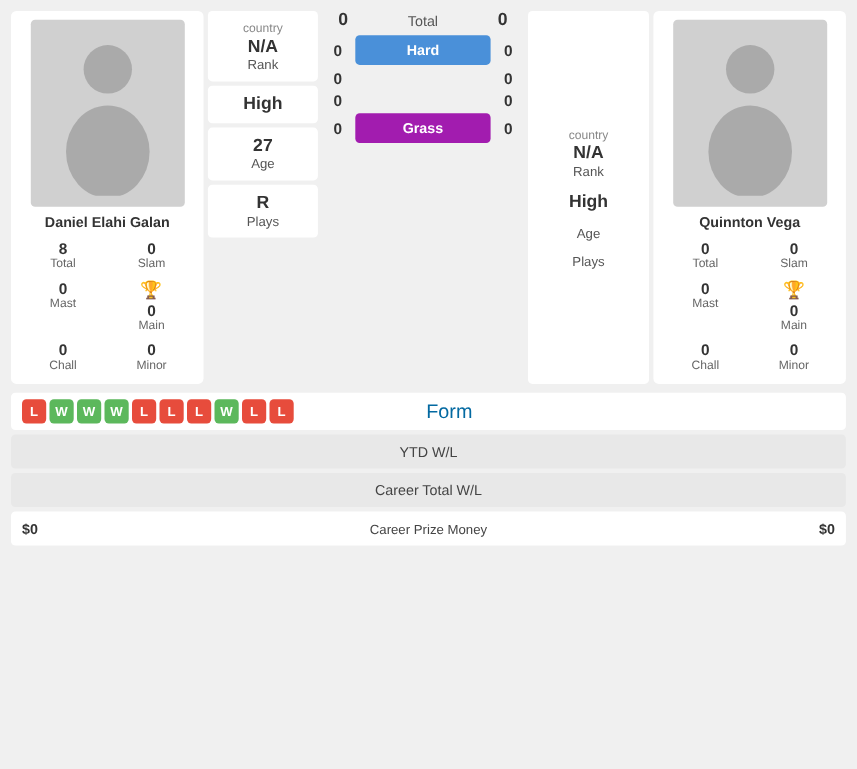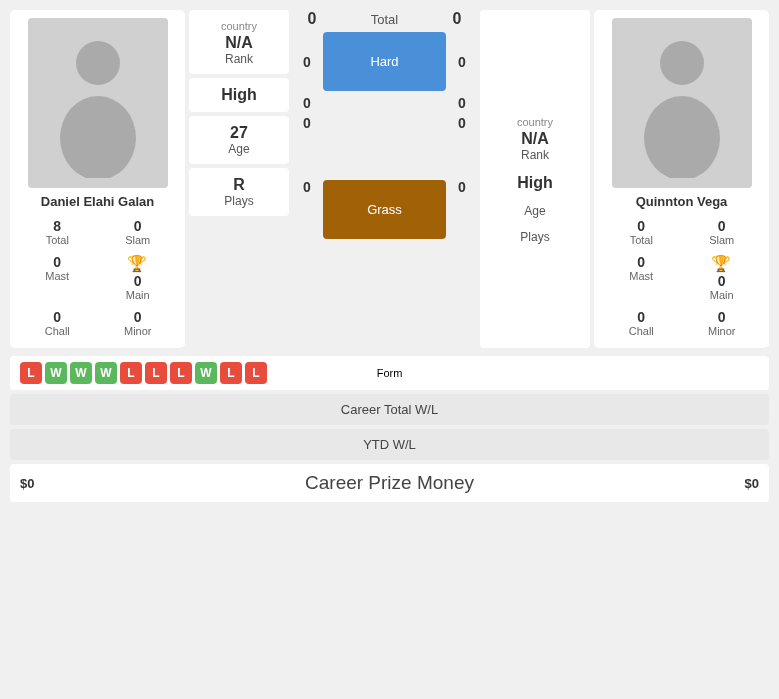--- a/index.html
+++ b/index.html
@@ -176,34 +176,34 @@
 
     .court-score {
       font-size: 14px;
       font-weight: bold;
       width: 24px;
       text-align: center;
     }
 
     .court-btn {
       flex: 1;
-      padding: 22px 10px;
+      padding: 6px 10px;
       border: none;
       border-radius: 4px;
       font-size: 13px;
-      font-weight: normal;
+      font-weight: bold;
       color: white;
       text-align: center;
       cursor: pointer;
     }
 
     .btn-hard { background: #4a90d9; }
     .btn-clay { background: #e8a020; }
     .btn-indoor { background: #4a90d9; }
-    .btn-grass { background: #a16207; margin-top: 45px; }
+    .btn-grass { background: #a21caf; }
 
     
     .right-stats-box {
       background: #fff;
       border-radius: 4px;
       display: flex;
       flex-direction: column;
       gap: 0;
       width: 110px;
       padding: 8px;
@@ -267,24 +267,24 @@
       justify-content: center;
       font-size: 12px;
       font-weight: bold;
       color: white;
     }
 
     .badge-l { background: #e74c3c; }
     .badge-w { background: #5cb85c; }
 
     .form-label {
-      font-size: 11px;
-      color: #000000;
+      font-size: 18px;
+      color: #0369a1;
       min-width: 80px;
-      text-align: center;
+      text-align: right;
     }
 
     
     .info-row {
       background: #e8e8e8;
       border-radius: 4px;
       padding: 8px 10px;
       margin-bottom: 4px;
       display: flex;
       align-items: center;
@@ -309,21 +309,21 @@
 
     .info-split-val {
       flex: 1;
       font-size: 13px;
       color: #333;
       font-weight: bold;
     }
 
     .info-split-label {
       flex: 2;
-      font-size: 19px;
+      font-size: 12px;
       color: #444;
       font-weight: 500;
       text-align: center;
     }
 
     .info-split-val-right {
       flex: 1;
       font-size: 13px;
       color: #333;
       font-weight: bold;
@@ -499,24 +499,24 @@
         <span class="form-badge badge-l">L</span>
         <span class="form-badge badge-l">L</span>
       </div>
     <div class="form-label">Form</div>
     <div style="flex:1;"></div>
   </div>
 
   <div id="bottom-rows-container">
 
   <div class="info-row">
+        <span class="info-row-label">YTD W/L</span>
+      </div>
+      <div class="info-row">
         <span class="info-row-label">Career Total W/L</span>
-      </div>
-      <div class="info-row">
-        <span class="info-row-label">YTD W/L</span>
       </div>
       <div class="info-row-split">
         <span class="info-split-val">$0</span>
         <span class="info-split-label">Career Prize Money</span>
         <span class="info-split-val-right">$0</span>
       </div>
     </div>
 
 </div>
 

